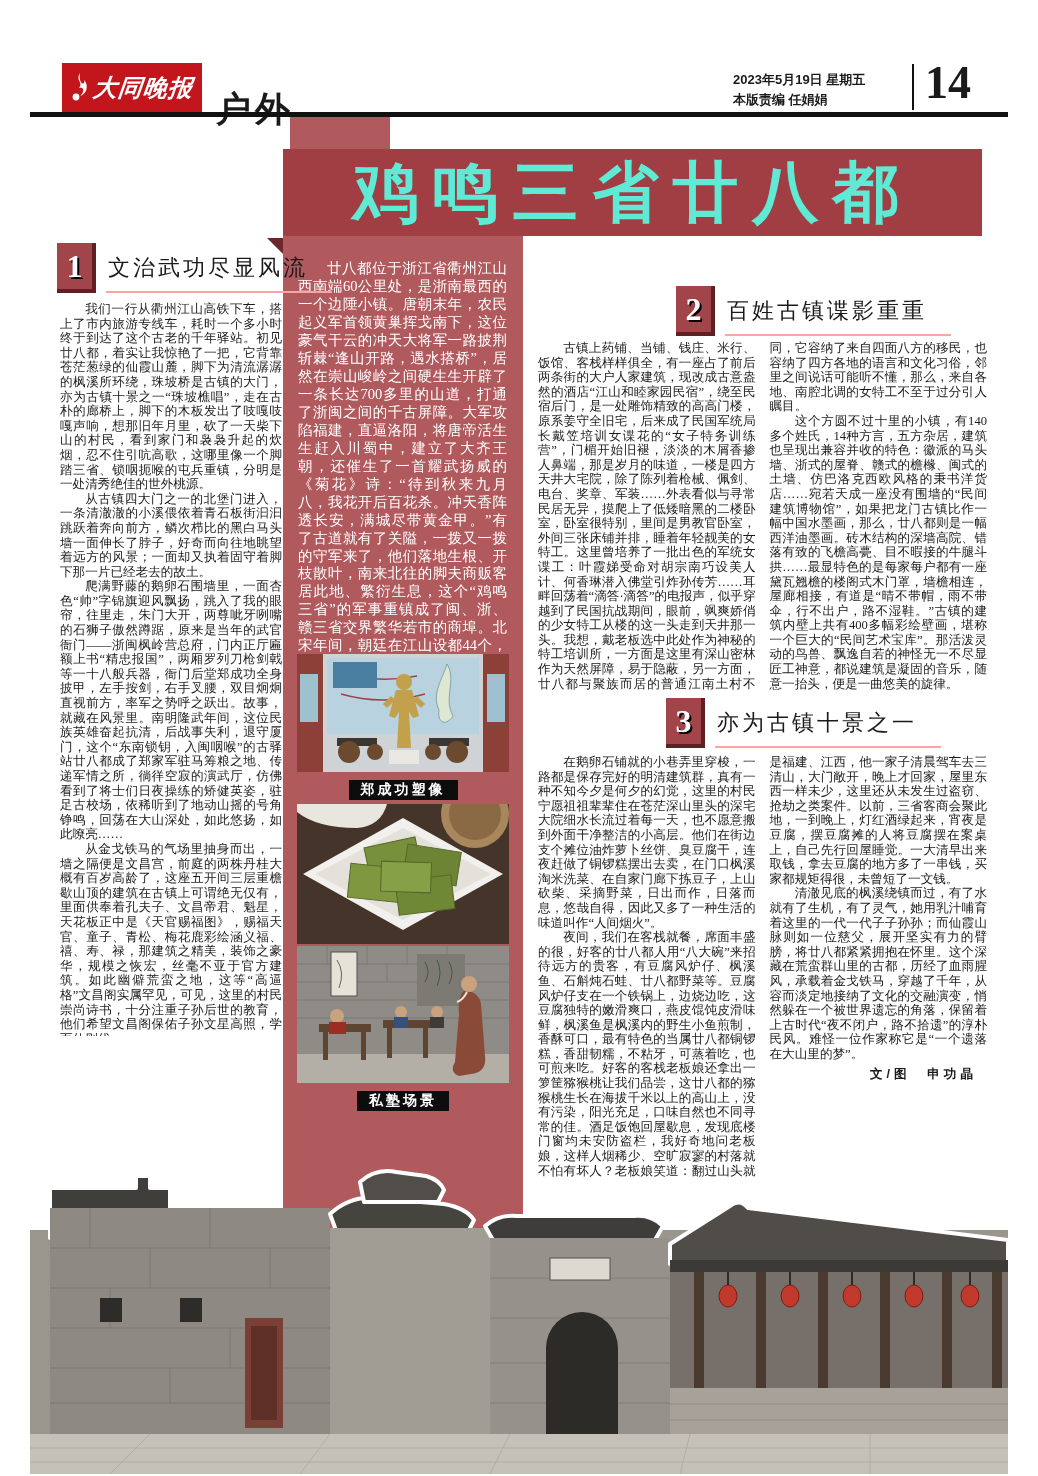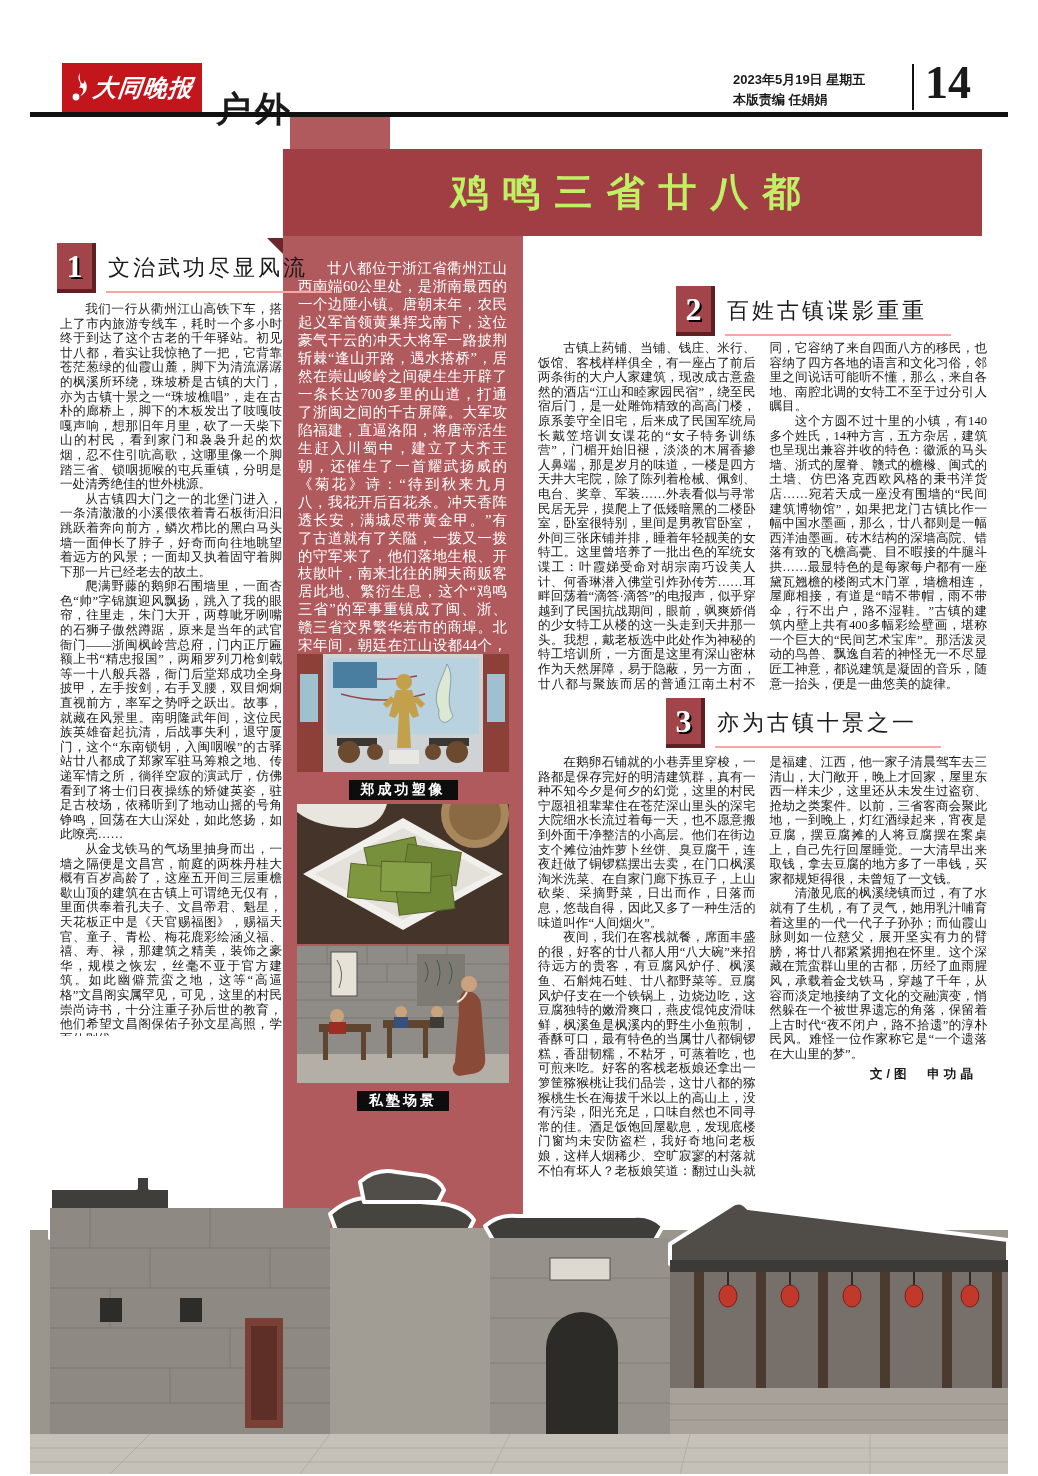--- a/index.html
+++ b/index.html
@@ -15,21 +15,21 @@
   .date-block{position:absolute;left:733px;top:70px;width:180px;text-align:left;
               font-family:"Liberation Sans",sans-serif;font-weight:bold;font-size:13px;line-height:1.55;}
   .head-divider{position:absolute;left:912px;top:64px;width:2px;height:46px;background:#111;}
   .page-num{position:absolute;left:925px;top:56px;font-size:46px;font-weight:bold;
             font-family:"Liberation Serif",serif;}
   .head-rule{position:absolute;left:30px;top:112px;width:978px;height:5px;background:#111;}
   
   .strip-top{position:absolute;left:290px;top:117px;width:100px;height:33px;background:#b15a5e;}
   .banner{position:absolute;left:283px;top:149px;width:699px;height:87px;background:#a03e44;
           display:flex;align-items:center;justify-content:center;}
-  .banner h1{margin:0;color:#bef264;font-size:38px;font-weight:bold;letter-spacing:14px;
+  .banner h1{margin:0;color:#5eead4;font-size:66px;font-weight:bold;letter-spacing:14px;
              font-family:"Liberation Serif","DejaVu Serif",serif;}
   .fold-left{position:absolute;left:267px;top:238px;width:0;height:0;
              border-top:18px solid #6d262b;border-left:18px solid transparent;}
   
   .red-col{position:absolute;left:283px;top:236px;width:240px;height:994px;background:#b15a5e;}
   .intro{position:absolute;left:15px;top:24px;width:209px;margin:0;color:#fff;
          font-size:14.5px;line-height:1.24;text-align:justify;text-indent:2em;}
   .fig{position:absolute;left:14px;width:212px;margin:0;text-align:center;}
   .fig .ph{width:212px;display:block;background:#888;}
   .fig figcaption{margin-top:8px;}

